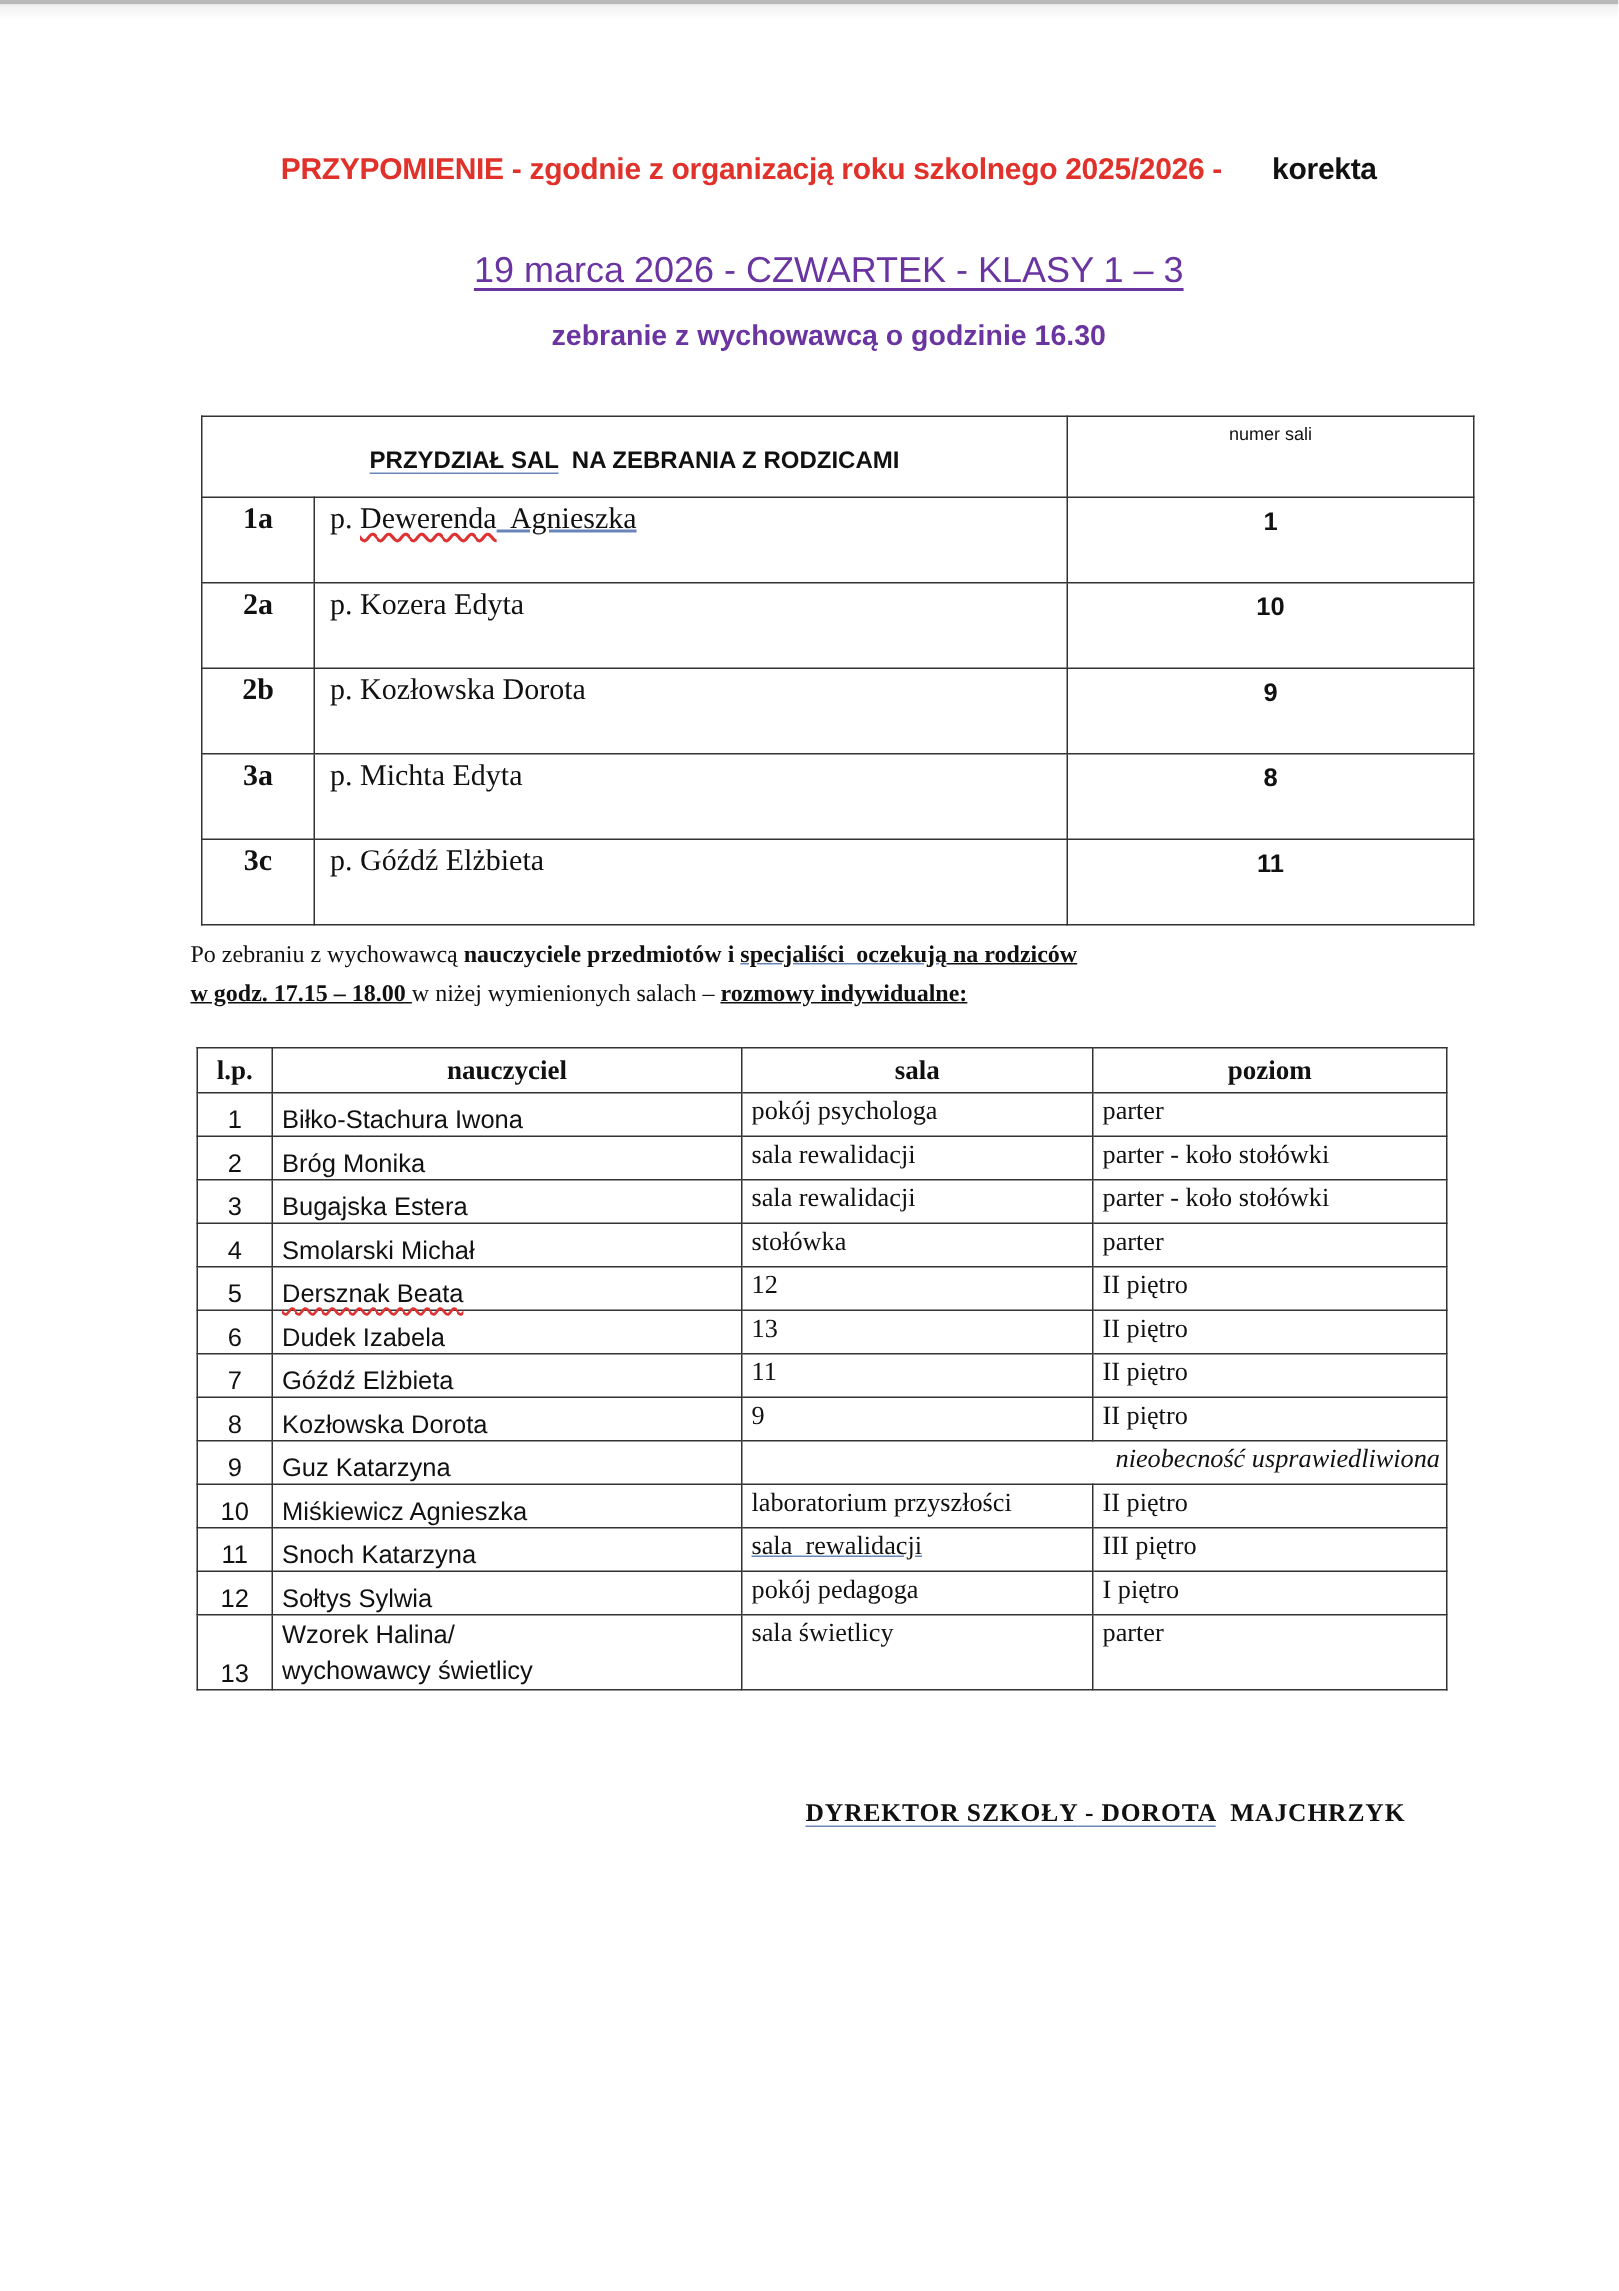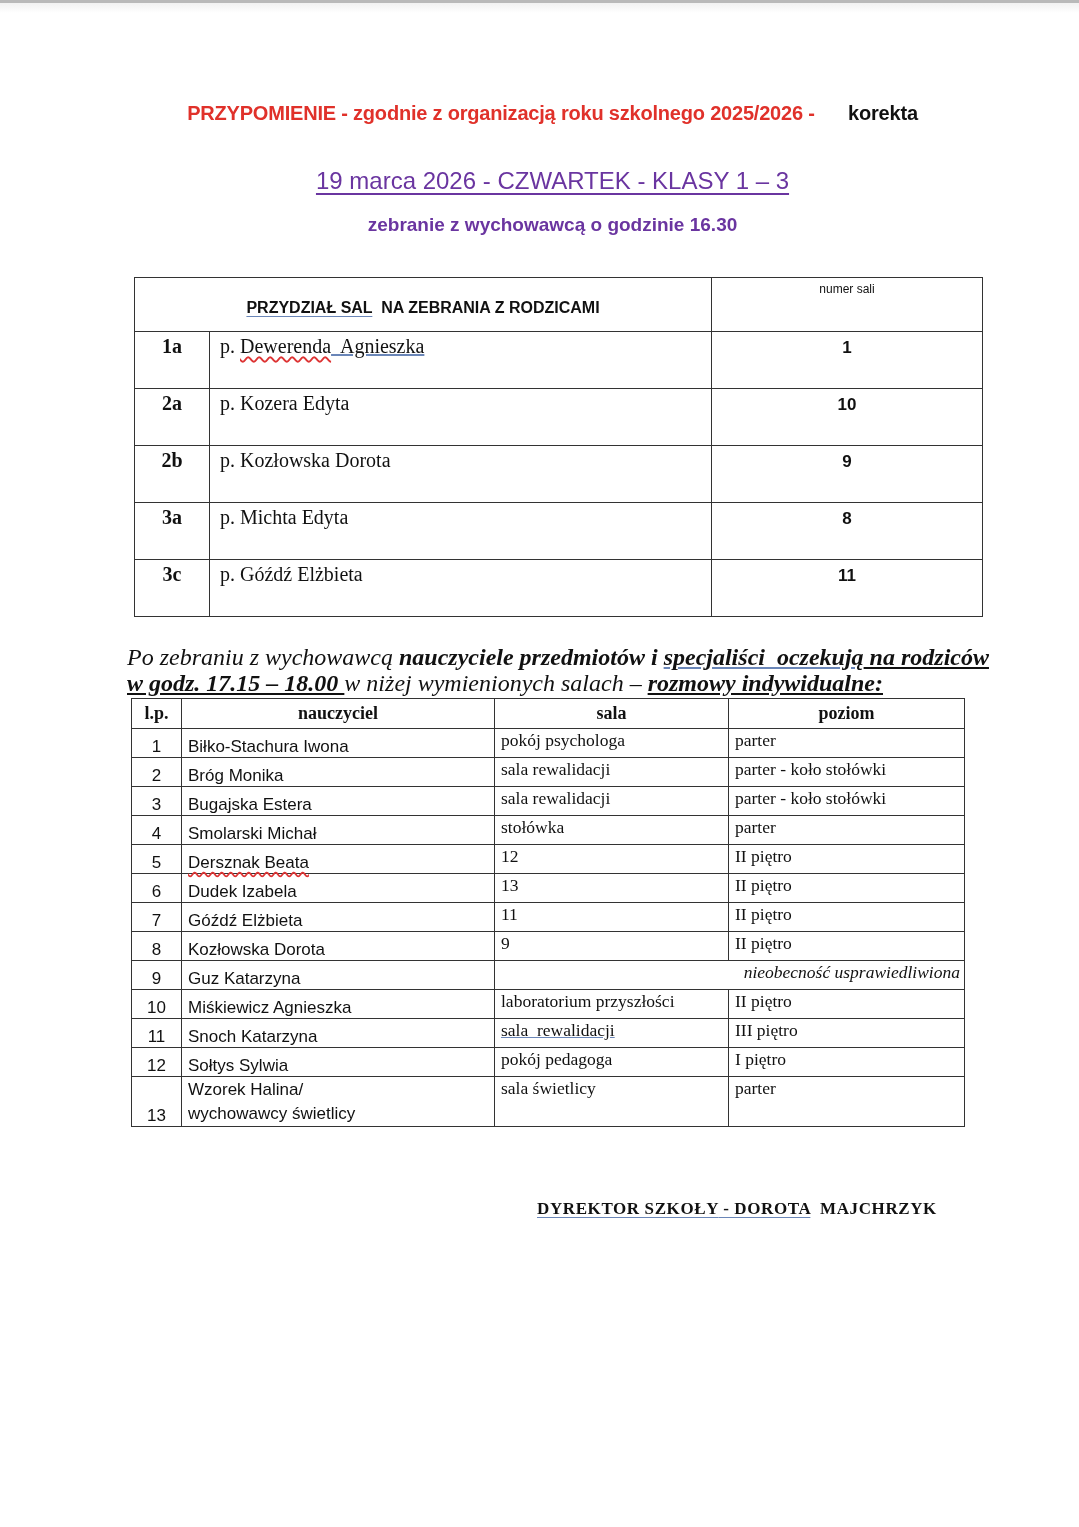--- a/index.html
+++ b/index.html
@@ -27,21 +27,21 @@
   .t1 th { height: 44px; font-family: "Liberation Sans", sans-serif; font-size: 16px; font-weight: bold; }
   .t1 th.main { text-align: center; vertical-align: middle; padding-top: 8px; }
   .t1 th.main .ul { text-decoration: underline; text-decoration-color: #6a86b8; text-underline-offset: 3px; }
   .t1 th.num { font-weight: normal; vertical-align: top; padding-top: 4px; font-size: 12px; }
   .t1 td { height: 49px; vertical-align: top; padding-top: 3px; }
   .t1 td.cls { width: 72px; text-align: center; font-weight: bold; font-size: 20px; }
   .t1 td.name { width: 490px; padding-left: 10px; font-size: 20px; }
   .t1 td.room { text-align: center; font-family: "Liberation Sans", sans-serif; font-weight: bold; font-size: 17px; padding-top: 6px; }
   .squig { text-decoration: underline wavy #d33; text-underline-offset: 3px; }
 
-  .para { position: absolute; left: 127px; top: 644px; width: 852px; font-size: 24px; line-height: 26px; text-align: justify; font-style: italic; }
+  .para { position: absolute; left: 127px; top: 624px; width: 852px; font-size: 16px; line-height: 26px; text-align: justify; }
   .para b.u, .para span.u { text-decoration: underline; }
   .para .ulb { text-decoration: underline; text-decoration-color: #6a86b8; }
 
   .t2 { left: 131px; top: 698px; width: 834px; padding-left: 29px; }
   .t2 th { font-size: 18px; height: 27px; font-weight: bold; }
   .t2 td { height: 27px; font-size: 17.5px; vertical-align: top; padding: 1px 6px 0 6px; }
   .t2 td.lp { width: 37px; text-align: center; font-family: "Liberation Sans", sans-serif; font-size: 17px; vertical-align: bottom; }
   .t2 td.teacher { width: 300px; font-family: "Liberation Sans", sans-serif; font-size: 17px; vertical-align: bottom; }
   .t2 td.sala { width: 221px; margin-top: 29px; }
   .t2 td.absent { text-align: right; font-style: italic; padding-right: 4px; }

